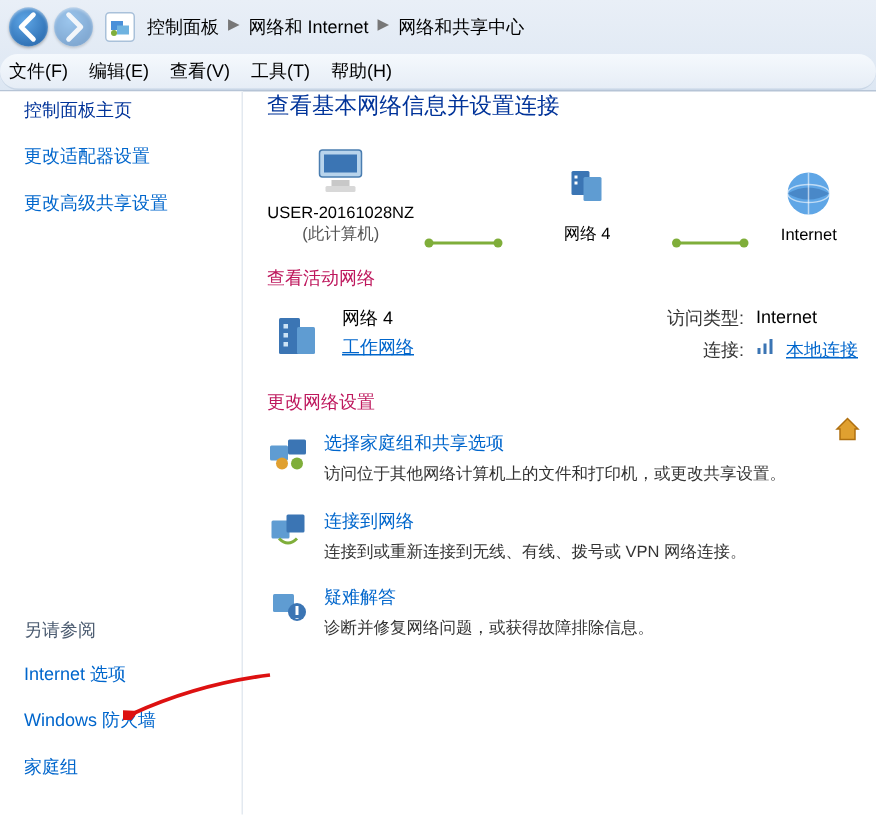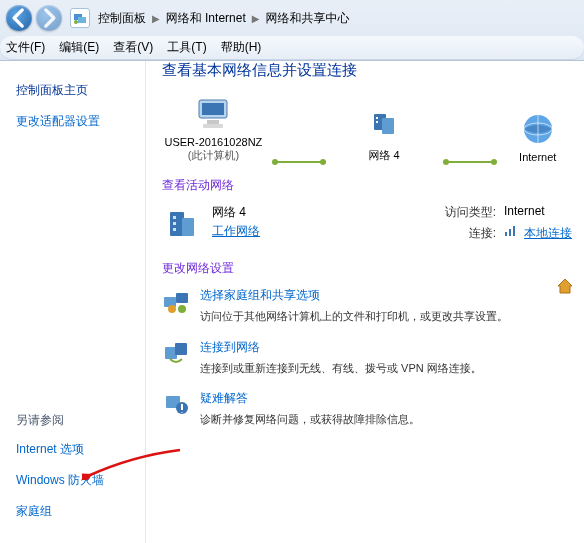--- a/index.html
+++ b/index.html
@@ -4,43 +4,43 @@
 <style>
 * { margin: 0; padding: 0; box-sizing: border-box; font-family: "Microsoft YaHei", "Segoe UI", Tahoma, sans-serif; }
 body { width: 584px; height: 543px; overflow: hidden; background: #fff; font-size: 12px; color: #000; position: relative; }
 
 .titlebar-wrap { background: linear-gradient(#e9eff7,#dde7f3); border-bottom: 1px solid #b6c4d6; }
 .navbar { height: 36px; display: flex; align-items: center; padding: 0 6px; gap: 4px; }
 .navbtn { width: 26px; height: 26px; border-radius: 50%; background: radial-gradient(circle at 40% 35%, #5fa6e6, #1e5ea3); display: flex; align-items: center; justify-content: center; color: #fff; font-size: 14px; box-shadow: inset 0 1px 2px rgba(255,255,255,.5), 0 1px 2px rgba(0,0,0,.3); }
 .navbtn.fwd { opacity: .55; }
 .navorb { width: 20px; height: 20px; background: #fff; border: 1px solid #a9c1da; border-radius: 3px; display: flex; align-items: center; justify-content: center; margin: 0 4px; }
 .navorb svg { width: 16px; height: 16px; }
-.bc { display: flex; align-items: center; gap: 2px; font-size: 12px; color: #000; }
+.bc { display: flex; gap: 2px; font-size: 12px; color: #000; }
 .bc span.sep { color: #777; margin: 0 4px; font-size: 10px; }
 .menubar { height: 24px; background: linear-gradient(#f5f9fd,#e6edf6); border-bottom: 1px solid #c9d6e6; display: flex; align-items: center; padding: 0 0; gap: 2px; font-size: 12px; border-radius: 12px; }
 .menuitem { padding: 2px 6px; }
 
 .content { display: flex; height: calc(543px - 36px - 24px); }
-.side { width: 146px; background: #fff; border-right: 1px solid #e3e9f0; padding: 21px 12px 10px 16px; display: flex; flex-direction: column; }
+.side { width: 162px; background: #fff; border-right: 1px solid #e3e9f0; padding: 4px 12px 10px 16px; display: flex; flex-direction: column; }
 .side a { display: block; color: #0066cc; text-decoration: none; margin-bottom: 14px; font-size: 12px; }
 .side a.homelink { color: #003399; }
 .side .spacer { flex: 1; }
 .side .seealso-h { color: #4b5b70; font-size: 12px; margin-bottom: 12px; }
 
 .main { flex: 1; padding: 0 12px 10px 16px; overflow: hidden; position: relative; }
 .h1 { font-size: 15px; color: #003399; margin-bottom: 16px; }
 .netgraph { display: flex; align-items: flex-end; gap: 10px; margin-bottom: 14px; }
 .node { display: flex; flex-direction: column; align-items: center; width: 120px; font-size: 11px; text-align: center; }
 .node .ico { width: 40px; height: 36px; display: flex; align-items: center; justify-content: center; margin-bottom: 4px; }
 .connline { width: 56px; height: 2px; background: #7fae3a; margin-top: 18px; position: relative; }
 .connline::before, .connline::after { content:""; position:absolute; top:-2px; width:6px; height:6px; background:#7fae3a; border-radius:50%; }
 .connline::before{ left:-3px;} .connline::after{ right:-3px;}
 .sub { color: #555; font-size: 11px; }
 
-.section-h { font-size: 12px; color: #6d28d9; margin: 8px 0 10px; }
+.section-h { font-size: 12px; color: #be185d; margin: 8px 0 10px; }
 .activerow { display: flex; align-items: flex-start; gap: 10px; margin-bottom: 14px; }
 .activerow .ico { width: 40px; }
 .activerow .mid { flex: 1; }
 .activerow .mid .nm { font-size: 12px; margin-bottom: 2px; }
 .activerow .mid .lk { color: #0066cc; font-size: 12px; }
 .activerow .right { font-size: 12px; text-align: right; }
 .activerow .right .rw { display: flex; gap: 8px; margin-bottom: 4px; white-space: nowrap; }
 .activerow .right .lbl { color: #333; width: 56px; }
 .activerow .right .val { color: #000; }
 .activerow .right .lnk { color: #0066cc; }
@@ -92,20 +92,21 @@
     <div class="menuitem">查看(V)</div>
     <div class="menuitem">工具(T)</div>
     <div class="menuitem">帮助(H)</div>
   </div>
 </div>
 
 <div class="content">
   <div class="side">
     <a href="#" class="homelink">控制面板主页</a>
     <a href="#">更改适配器设置</a>
+    <a href="#">更改高级共享设置</a>
     <div class="spacer"></div>
     <div class="seealso-h">另请参阅</div>
     <a href="#">Internet 选项</a>
     <a href="#">Windows 防火墙</a>
     <a href="#">家庭组</a>
   </div>
 
   <div class="main">
     <div class="h1">查看基本网络信息并设置连接</div>
 

